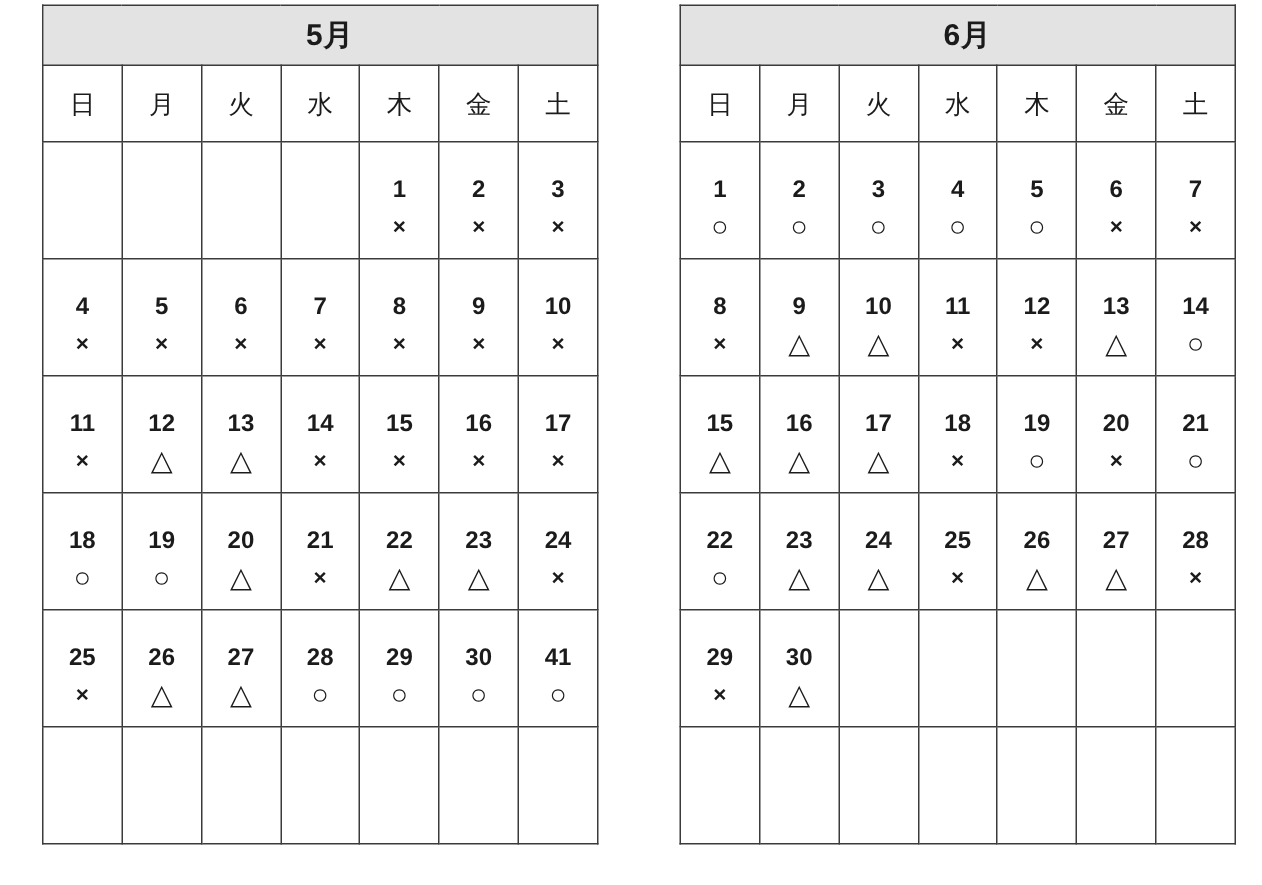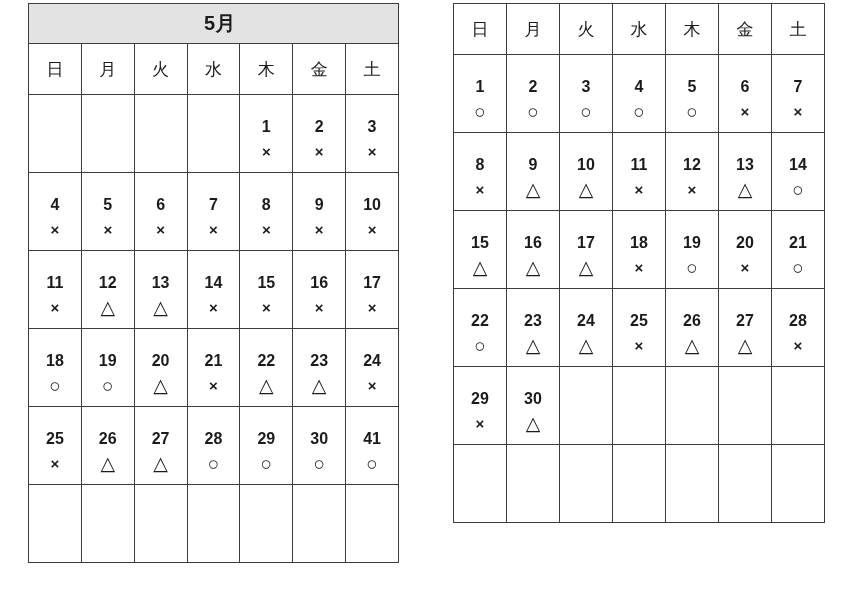--- a/index.html
+++ b/index.html
@@ -267,20 +267,23 @@
               <div class="day-mark"></div>
             </td>
           </tr>
         </tbody>
       </table>
     </div>
   <div>
       <table class="cal">
         <tbody>
           <tr>
+            <td colspan="7" class="cal-title">6月</td>
+          </tr>
+          <tr>
             <td class="cal-weekday">日</td>
             <td class="cal-weekday">月</td>
             <td class="cal-weekday">火</td>
             <td class="cal-weekday">水</td>
             <td class="cal-weekday">木</td>
             <td class="cal-weekday">金</td>
             <td class="cal-weekday">土</td>
           </tr>
           <tr>
             <td class="cal-cell">

